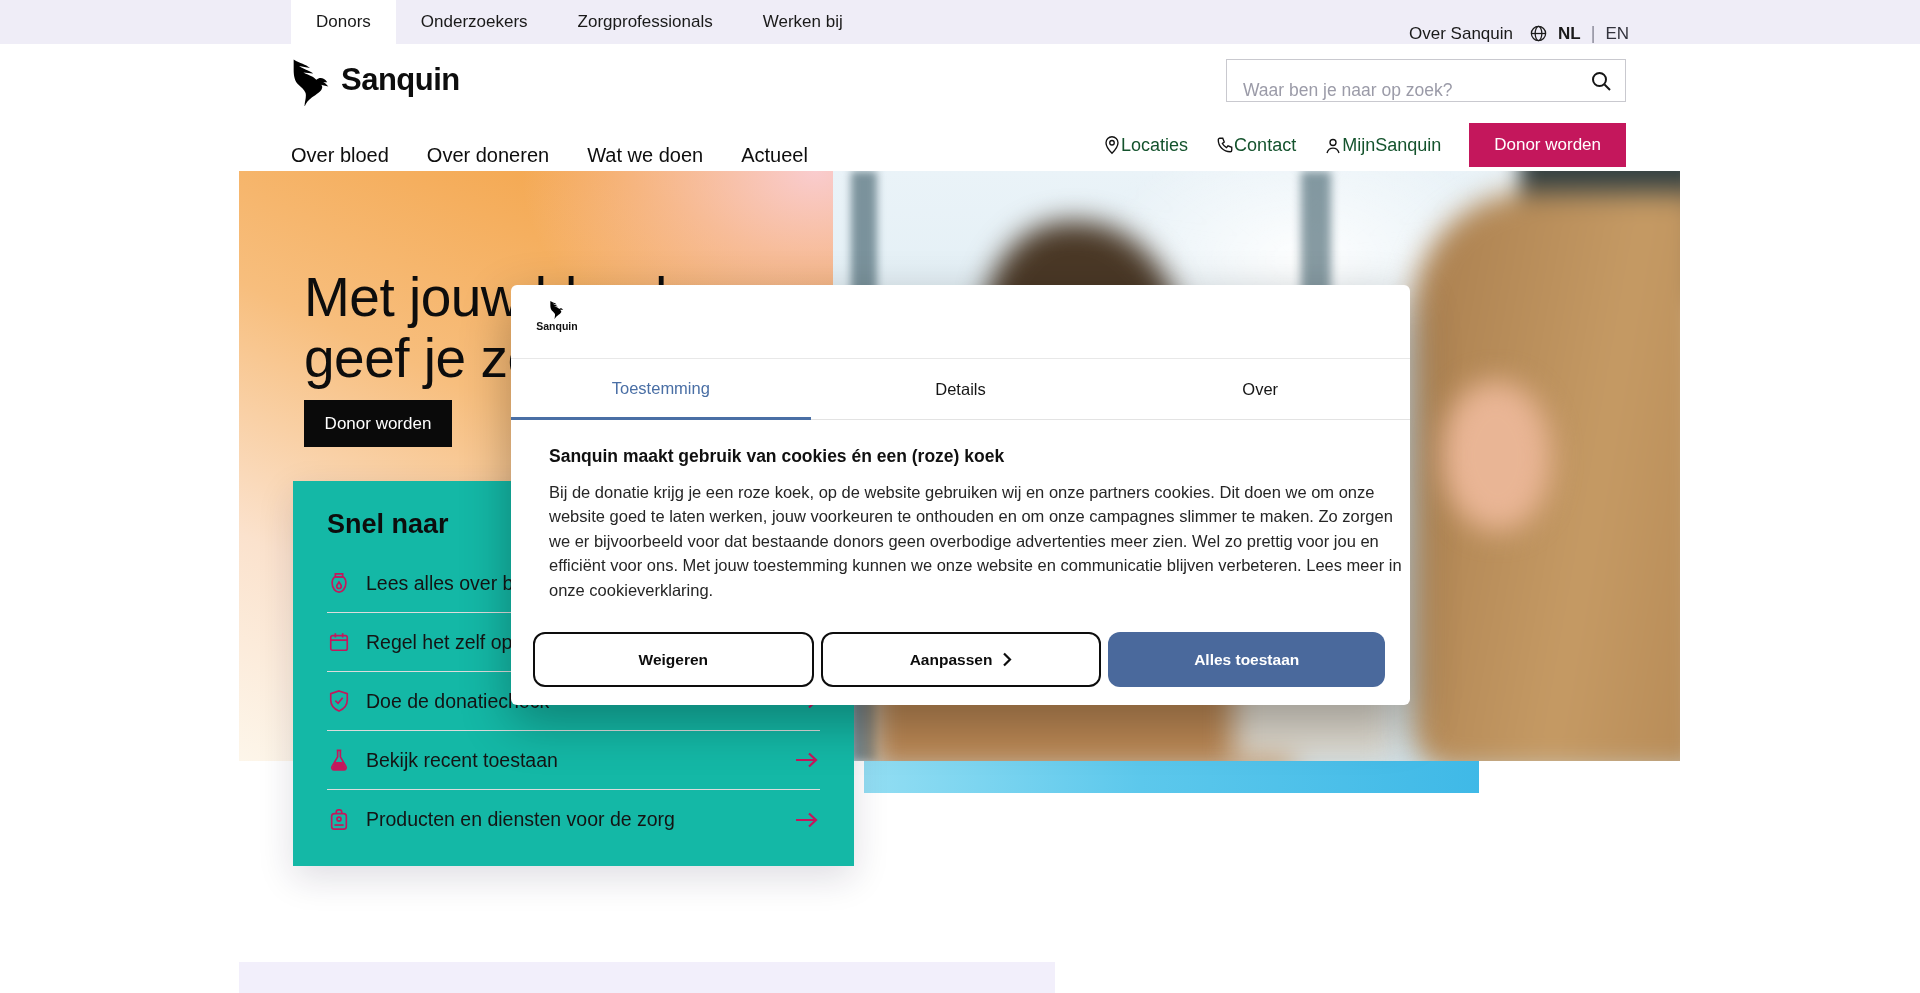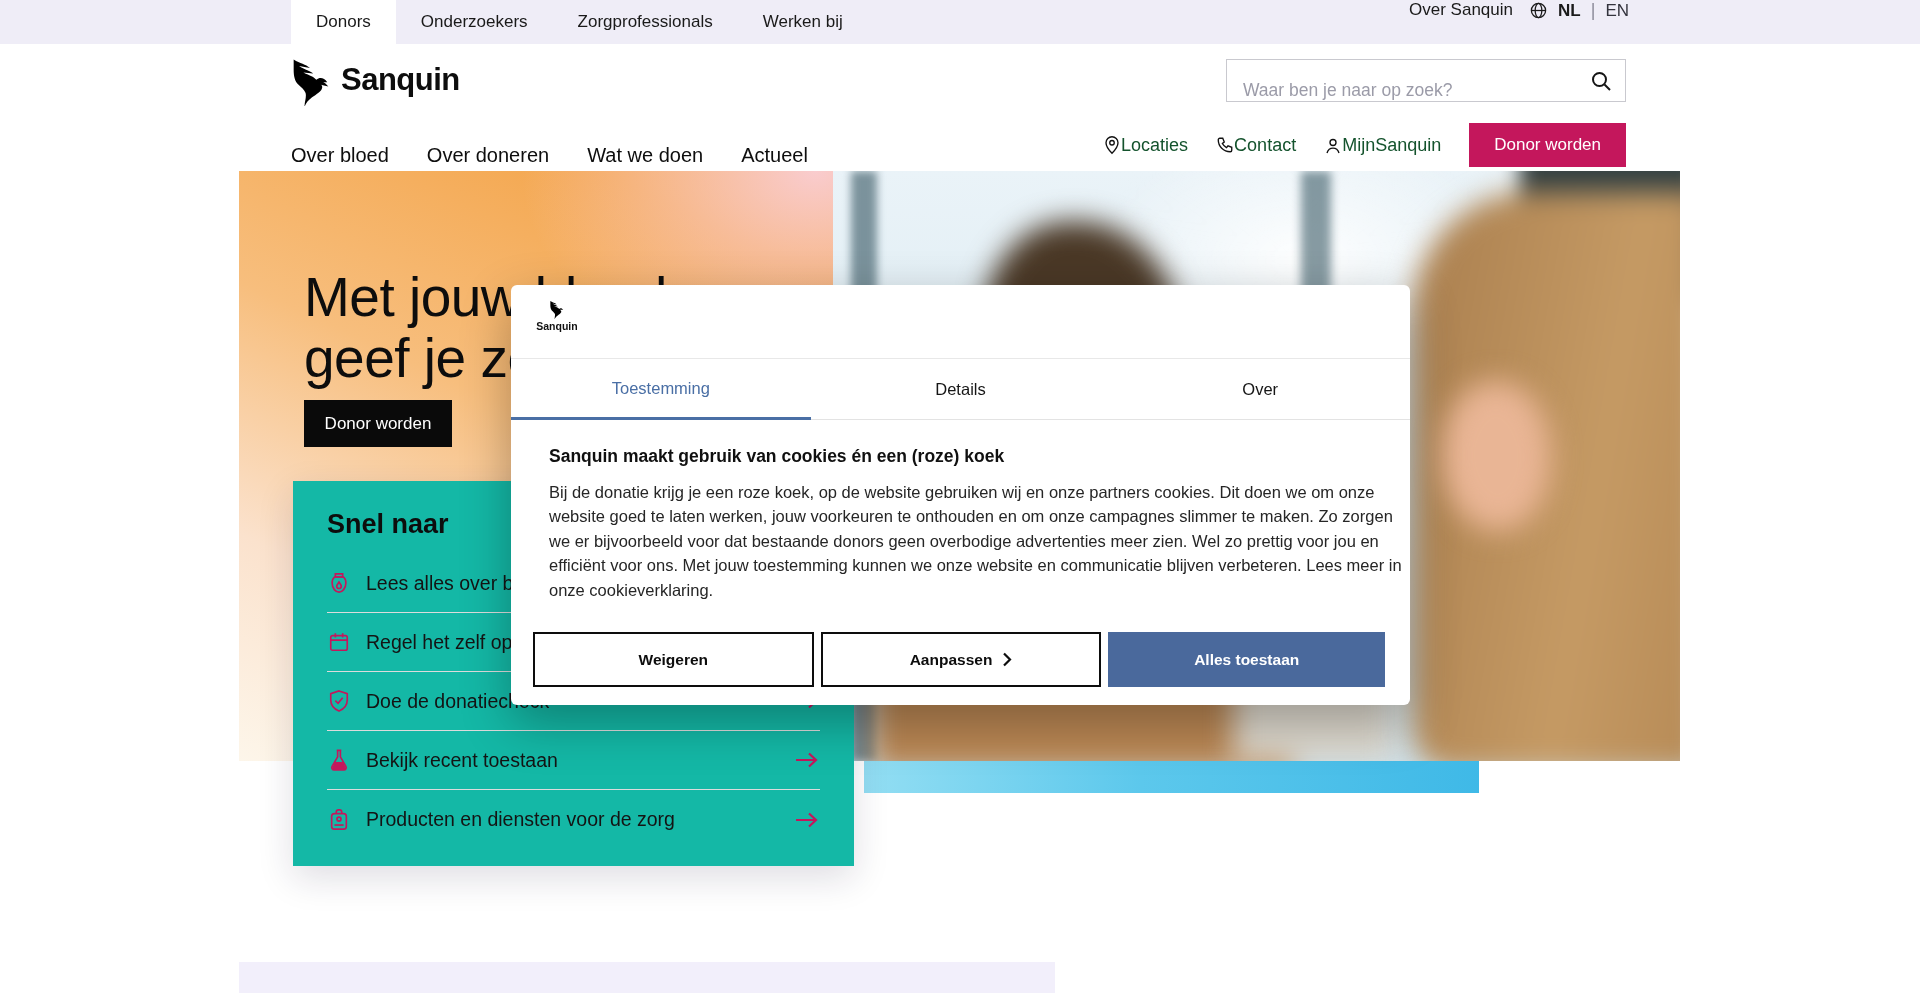--- a/index.html
+++ b/index.html
@@ -4,21 +4,21 @@
 <style>
   * { margin:0; padding:0; box-sizing:border-box; }
   body { font-family: "Liberation Sans", sans-serif; background:#fff; }
   .page { position:relative; width:1920px; height:993px; background:#fff; overflow:hidden; }
 
   
   .topbar { position:absolute; top:0; left:0; width:100%; height:44px; background:#efedf7; z-index:6; }
   .topbar-inner { width:1338px; margin:0 auto; height:44px; display:flex; align-items:stretch; }
   .toptab { padding:0 25px; line-height:44px; font-size:17px; color:#1a1a1a; cursor:pointer; }
   .toptab.active { background:#fff; }
-  .topbar-right { margin-left:auto; display:flex; align-items:flex-start; gap:16px; font-size:17px; color:#1a1a1a; }
+  .topbar-right { margin-left:auto; display:flex; align-items:flex-end; gap:16px; font-size:17px; color:#1a1a1a; }
   .lang-group { display:flex; align-items:center; gap:10px; }
   .lang-nl { font-weight:700; }
   .lang-div { color:#8b8b9a; font-size:18px; }
   .lang-en { color:#33333d; }
 
   
   .header { position:absolute; top:44px; left:0; width:100%; height:127px; background:#fff; z-index:6; }
   .header-inner { position:relative; width:1338px; margin:0 auto; height:127px; }
   .brand { position:absolute; left:-6px; top:10px; display:flex; align-items:center; gap:4px; cursor:pointer; }
   .brand-word { font-size:31px; font-weight:700; letter-spacing:-0.5px; color:#0d0d0d; }
@@ -73,21 +73,21 @@
   .dlg-brand { display:flex; flex-direction:column; align-items:center; width:44px; }
   .dlg-brand-word { font-size:10.5px; font-weight:700; color:#111; margin-top:1px; }
   .dlg-tabs { display:flex; height:61px; }
   .dlg-tab { flex:1; display:flex; align-items:center; justify-content:center; font-size:16.5px; color:#161616; border-bottom:1px solid #e3e3e3; cursor:pointer; }
   .dlg-tab.active { color:#4a6fa5; border-bottom:3px solid #4a6fa5; }
   .dlg-content { padding:26px 26px 0 38px; }
   .dlg-heading { font-size:17.5px; font-weight:700; color:#101010; margin-bottom:13px; }
   .dlg-body { font-size:16.5px; line-height:24.4px; color:#262626; width:856px; }
   .dlg-buttons { position:absolute; left:22px; right:25px; bottom:18px; display:flex; gap:7px; }
   .dlg-btn { flex:1; height:55px; display:flex; align-items:center; justify-content:center; gap:10px;
-    font-size:15.5px; font-weight:700; font-family:"Liberation Sans",sans-serif; border-radius:0; cursor:pointer; }
+    font-size:15.5px; font-weight:700; font-family:"Liberation Sans",sans-serif; border-radius:12px; cursor:pointer; }
   .dlg-btn.outline { background:#fff; border:2px solid #0d0d0d; color:#0d0d0d; }
   .dlg-btn.fill { background:#4a699c; border:none; color:#fff; }
 
   svg { display:block; }
 </style>
 </head>
 <body>
 
 <div class="page">
 

